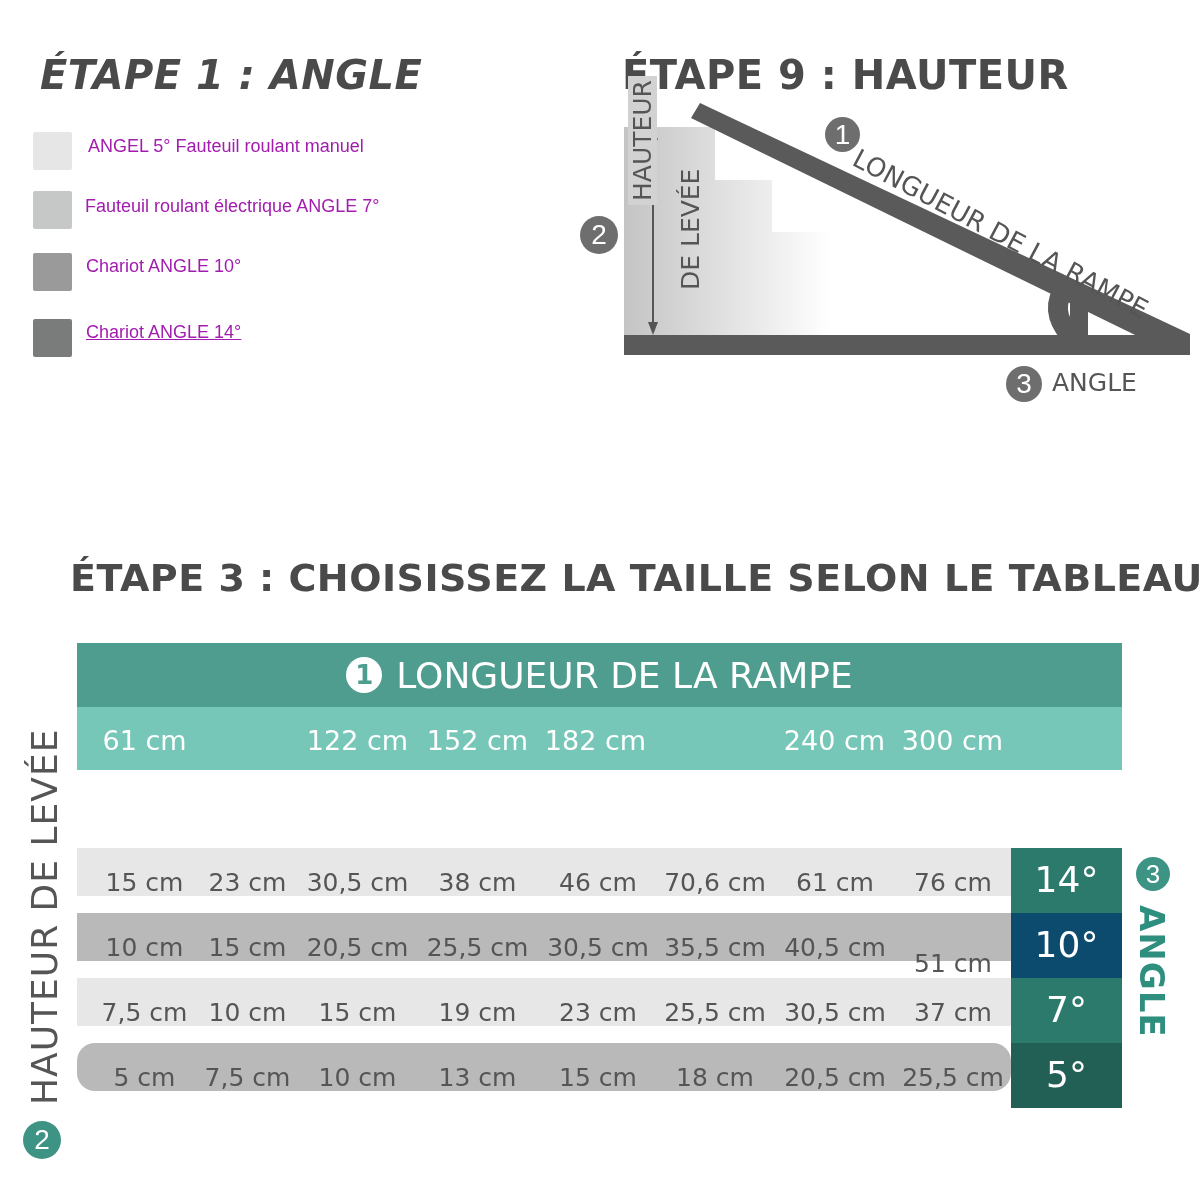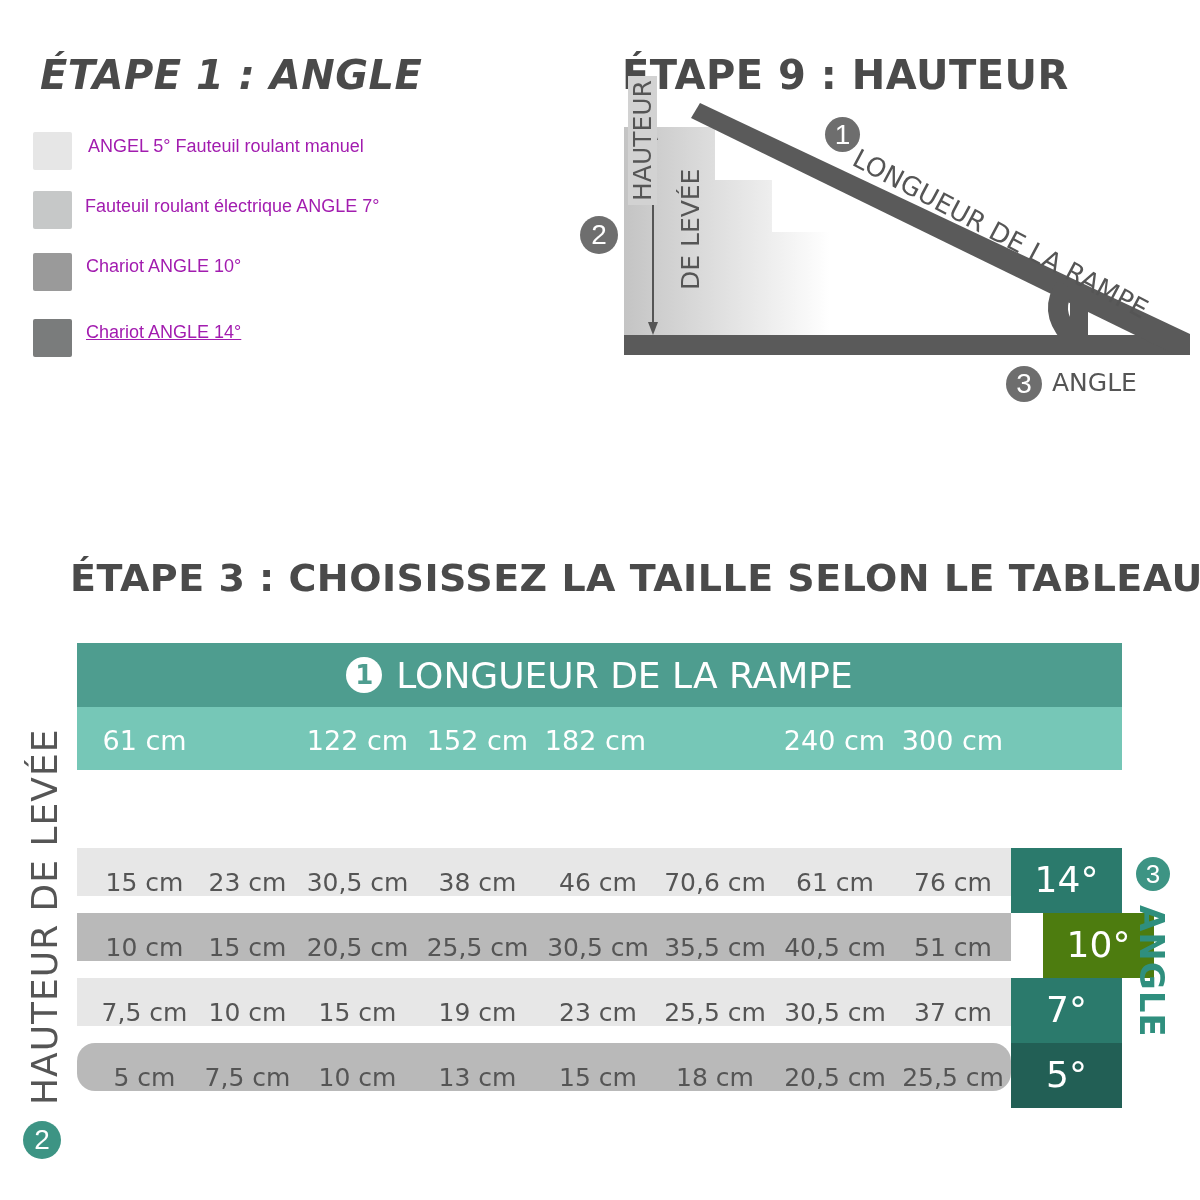--- a/index.html
+++ b/index.html
@@ -155,23 +155,23 @@
 <div class="angle-cell" style="top:848px; background:#2b7a6c;">14°</div>
 
 <div class="data-row dark" style="top:913px;">
   <span class="data-cell" style="left:20px; width:95px;">10 cm</span>
   <span class="data-cell" style="left:123px; width:95px;">15 cm</span>
   <span class="data-cell" style="left:223px; width:115px;">20,5 cm</span>
   <span class="data-cell" style="left:343px; width:115px;">25,5 cm</span>
   <span class="data-cell" style="left:461px; width:120px;">30,5 cm</span>
   <span class="data-cell" style="left:578px; width:120px;">35,5 cm</span>
   <span class="data-cell" style="left:698px; width:120px;">40,5 cm</span>
-  <span class="data-cell" style="left:816px; width:120px;">51 cm</span>
+  <span class="data-cell" style="left:816px; width:120px;margin-top:16px;">51 cm</span>
 </div>
-<div class="angle-cell" style="top:913px; background:#4d7c0f;margin-left:32px;">10°</div>
+<div class="angle-cell" style="top:913px; background:#0c4a6e;">10°</div>
 
 <div class="data-row light" style="top:978px;">
   <span class="data-cell" style="left:20px; width:95px;">7,5 cm</span>
   <span class="data-cell" style="left:123px; width:95px;">10 cm</span>
   <span class="data-cell" style="left:223px; width:115px;">15 cm</span>
   <span class="data-cell" style="left:343px; width:115px;">19 cm</span>
   <span class="data-cell" style="left:461px; width:120px;">23 cm</span>
   <span class="data-cell" style="left:578px; width:120px;">25,5 cm</span>
   <span class="data-cell" style="left:698px; width:120px;">30,5 cm</span>
   <span class="data-cell" style="left:816px; width:120px;">37 cm</span>

